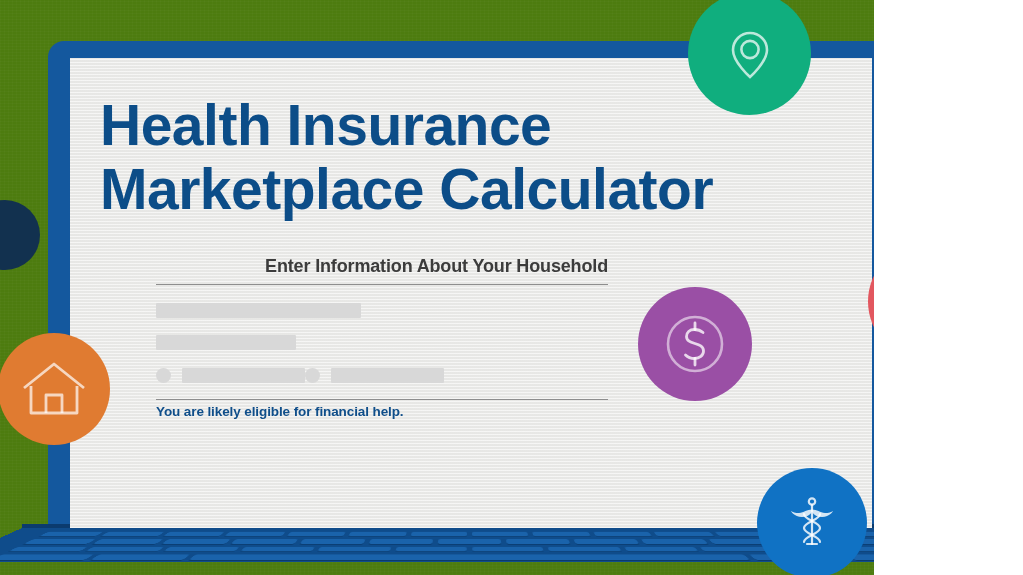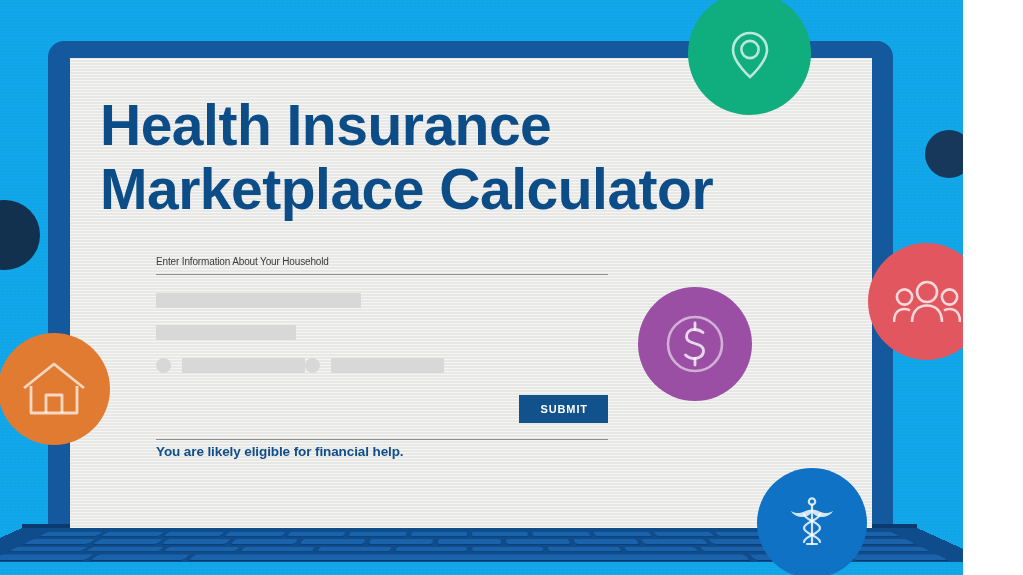--- a/index.html
+++ b/index.html
@@ -3,22 +3,22 @@
 <meta charset="utf-8">
 <style>
   * { box-sizing: border-box; margin: 0; padding: 0; }
   html, body {
     width: 1023px; height: 575px;
     overflow: hidden;
     font-family: "Liberation Sans", sans-serif;
   }
   #stage {
     position: relative;
-    width: 963px; height: 575px;
-    background: #0ea5e9;
+    width: 874px; height: 575px;
+    background: #4d7c0f;
     overflow: hidden;
   }
   
   #bg-texture {
     position: absolute; inset: 0;
     background-image:
       repeating-linear-gradient(0deg, rgba(255,255,255,0.022) 0px, rgba(255,255,255,0.022) 1px, transparent 1px, transparent 3px),
       repeating-linear-gradient(90deg, rgba(255,255,255,0.018) 0px, rgba(255,255,255,0.018) 1px, transparent 1px, transparent 4px);
     opacity: 0.9;
   }
@@ -92,24 +92,25 @@
     font-size: 57px;
     font-weight: bold;
     line-height: 1.12;
     letter-spacing: -0.5px;
     padding: 0 24px 0 30px;
     white-space: pre-line;
   }
   #form-area { margin: 34px 0 0 86px; width: 452px; }
   .section-heading {
     color: #3c3c3c;
-    font-size: 10px;
-    font-weight: normal;
+    font-size: 18px;
+    font-weight: bold;
     letter-spacing: -0.15px;
     padding-bottom: 7px;
+    text-align: right;
   }
   .section-rule { height: 1px; background: #8e8e8e; width: 100%; }
 
   #field-skeletons { margin-top: 18px; }
   .skeleton-bar { background: #d8d8d8; height: 15px; border-radius: 1px; }
   #skeleton-row-1 { width: 205px; }
   #skeleton-row-2 { width: 140px; margin-top: 17px; }
   #skeleton-row-3 { margin-top: 18px; display: flex; align-items: center; }
   .skeleton-dot { width: 15px; height: 15px; border-radius: 50%; background: #d8d8d8; flex: none; }
   #skeleton-bar-3a { width: 123px; margin-left: 11px; }
@@ -239,23 +240,20 @@
           <div class="skeleton-bar" id="skeleton-row-1"></div>
           <div class="skeleton-bar" id="skeleton-row-2"></div>
           <div id="skeleton-row-3">
             <span class="skeleton-dot"></span>
             <span class="skeleton-bar" id="skeleton-bar-3a"></span>
             <span class="skeleton-dot"></span>
             <span class="skeleton-bar" id="skeleton-bar-3b"></span>
           </div>
         </div>
 
-        <div id="submit-row">
-          <button id="submit-button">SUBMIT</button>
-        </div>
 
         <div id="results-area">
           <div class="section-rule"></div>
           <div id="result-message">You are likely eligible for financial help.</div>
         </div>
 
       </div>
     </div>
   </div>
 

